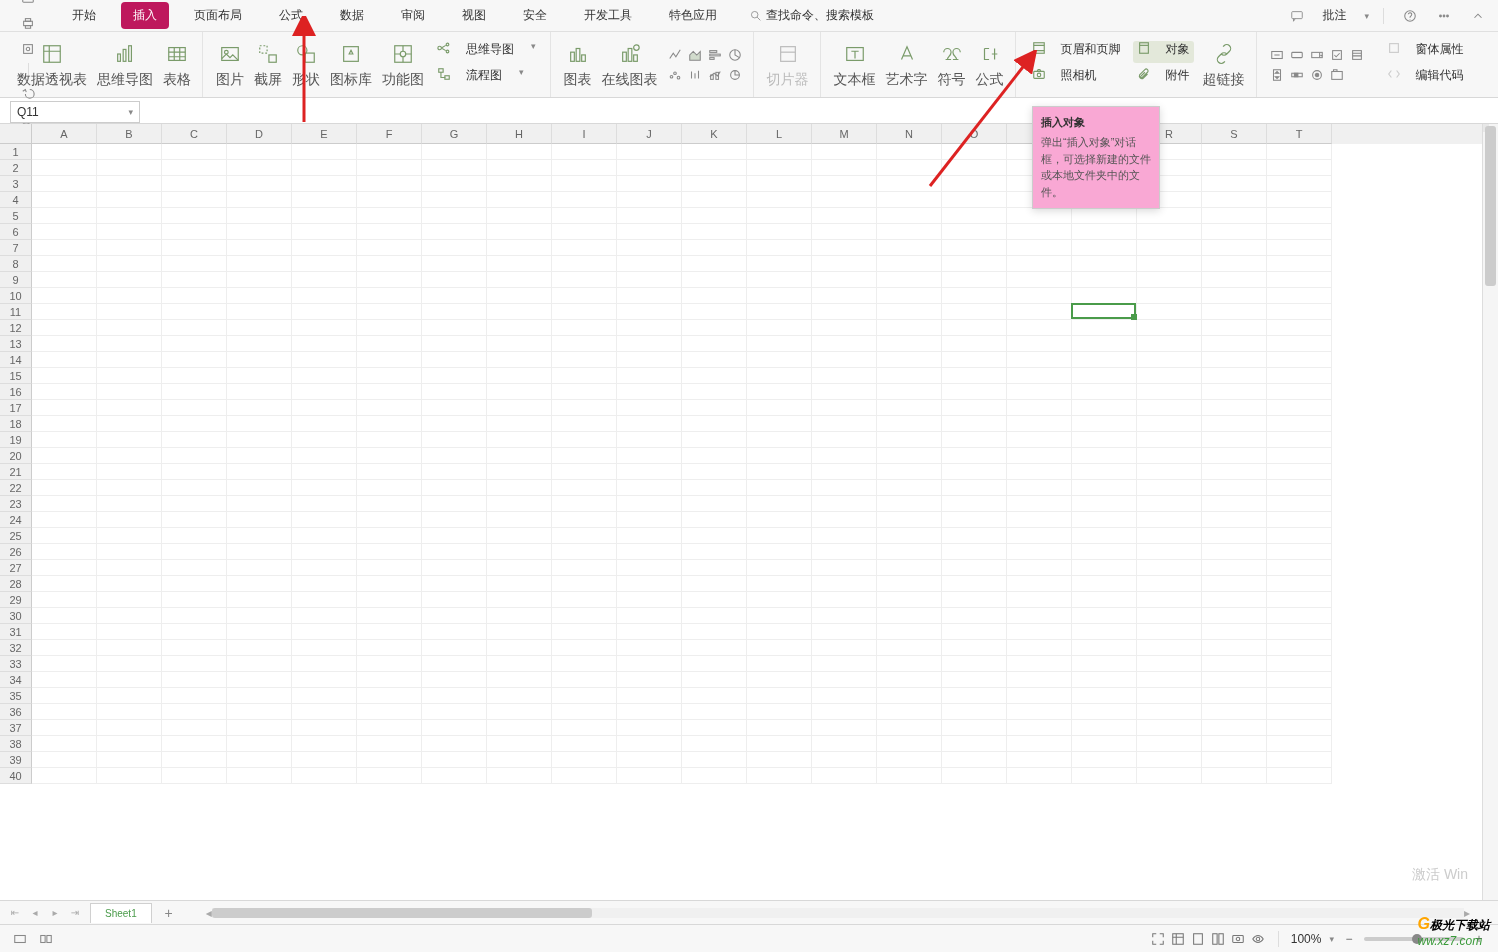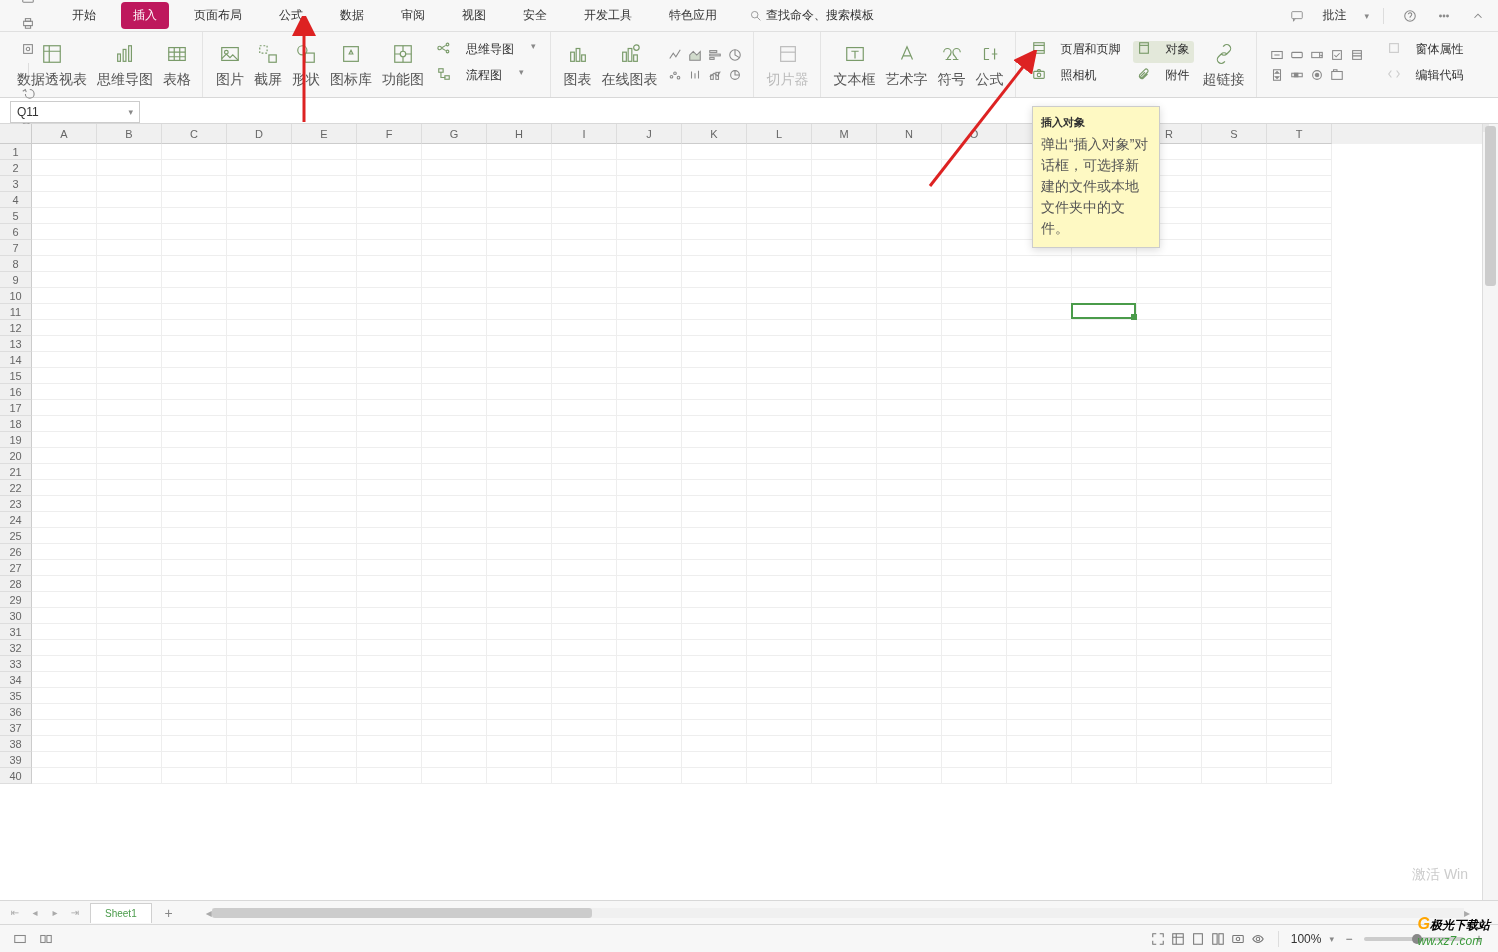--- a/index.html
+++ b/index.html
@@ -81,23 +81,23 @@
 .statusbar{position:absolute;bottom:0;left:0;right:0;height:28px;background:#f7f7f7;border-top:1px solid #d8d8d8;display:flex;align-items:center;padding:0 12px;gap:10px;}
 .status-left{display:flex;gap:10px;}
 .status-right{margin-left:auto;display:flex;align-items:center;gap:8px;}
 .viewicons{display:flex;gap:4px;}
 .viewicons .sicon svg{stroke:#777;}
 .zoom-slider{width:100px;height:4px;background:#ccc;position:relative;border-radius:2px;}
 .zoom-slider .zthumb{position:absolute;left:48px;top:-3px;width:10px;height:10px;background:#888;border-radius:50%;}
 .zoom-minus,.zoom-plus{width:14px;text-align:center;cursor:pointer;color:#666;}
 
 
-.tooltip{position:absolute;top:106px;left:1032px;width:128px;background:#fef9c3;border:1px solid #ccc;box-shadow:0 2px 8px rgba(0,0,0,0.15);padding:8px;z-index:20;}
+.tooltip{position:absolute;top:106px;left:1032px;width:128px;background:#f9a8d4;border:1px solid #ccc;box-shadow:0 2px 8px rgba(0,0,0,0.15);padding:8px;z-index:20;}
 .tooltip-title{font-weight:bold;font-size:11px;margin-bottom:4px;}
-.tooltip-body{font-size:14px;color:#555;line-height:1.5;}
+.tooltip-body{font-size:11px;color:#555;line-height:1.5;}
 
 
 .arrow{position:absolute;z-index:30;pointer-events:none;}
 
 
 .watermark-activate{position:absolute;right:30px;bottom:68px;color:#ccc;font-size:14px;}
 .logo-wm{position:absolute;right:8px;bottom:4px;font-size:12px;font-style:italic;}
 .logo-wm .g{color:#ffa500;font-weight:bold;font-size:16px;}
 .logo-wm .txt{color:#000000;font-weight:bold;}
 .logo-wm .dom{color:#3a9a3a;}

